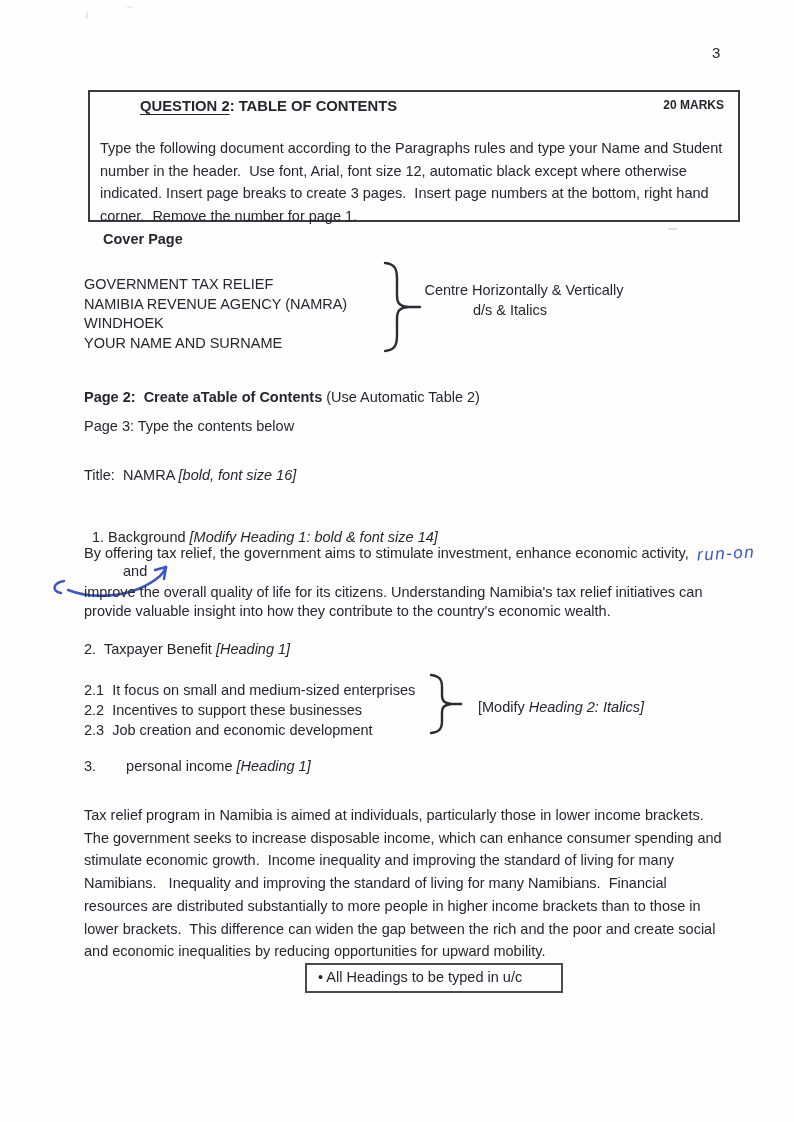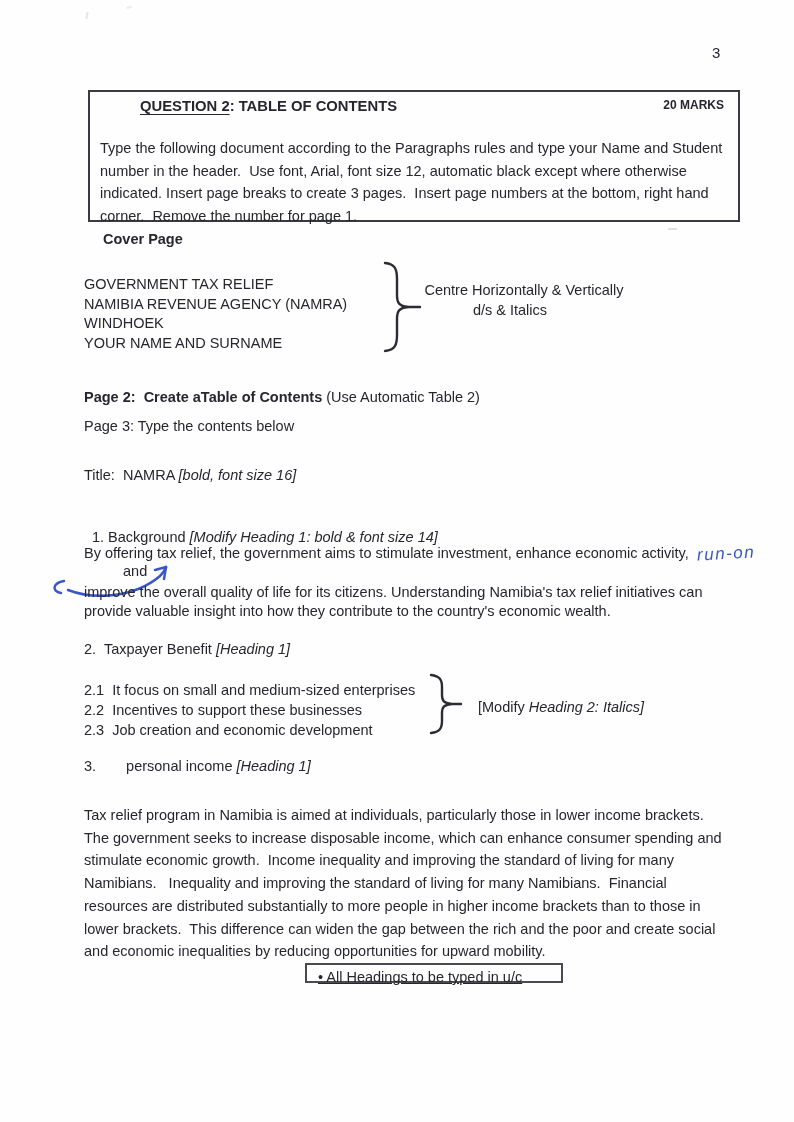--- a/index.html
+++ b/index.html
@@ -47,23 +47,23 @@
     transform:rotate(-3deg);
   }
   .h2-line{left:84px;top:641px;white-space:pre;}
   .subitems{left:84px;top:680px;line-height:20.1px;white-space:pre;}
   .subitems-note{left:470px;top:699px;white-space:pre;margin-left:8px;}
   .h3-line{left:84px;top:758px;white-space:pre;}
   .h3-gap{display:inline-block;width:30px;}
   .para2{left:84px;top:796px;line-height:22.7px;white-space:pre;margin-top:8px;}
   
   .fbox{
-    left:305px;top:963px;width:258px;height:20px;
+    left:305px;top:963px;width:258px;height:30px;
     border:2px solid #4a4a50;box-sizing:border-box;
-    line-height:24px;padding-left:11px;white-space:pre;text-decoration:underline;
+    line-height:24px;padding-left:11px;white-space:pre;
   }
   
   .brace-svg{overflow:visible;}
   .brace-svg path{fill:none;stroke:#2c2c35;stroke-width:2.4;stroke-linecap:round;stroke-linejoin:round;}
   .swoosh-svg path{fill:none;stroke:#3a57c9;stroke-width:2.5;stroke-linecap:round;stroke-linejoin:round;}
   
   .artifact{background:#9a9aa0;}
 </style>
 </head>
 <body>

